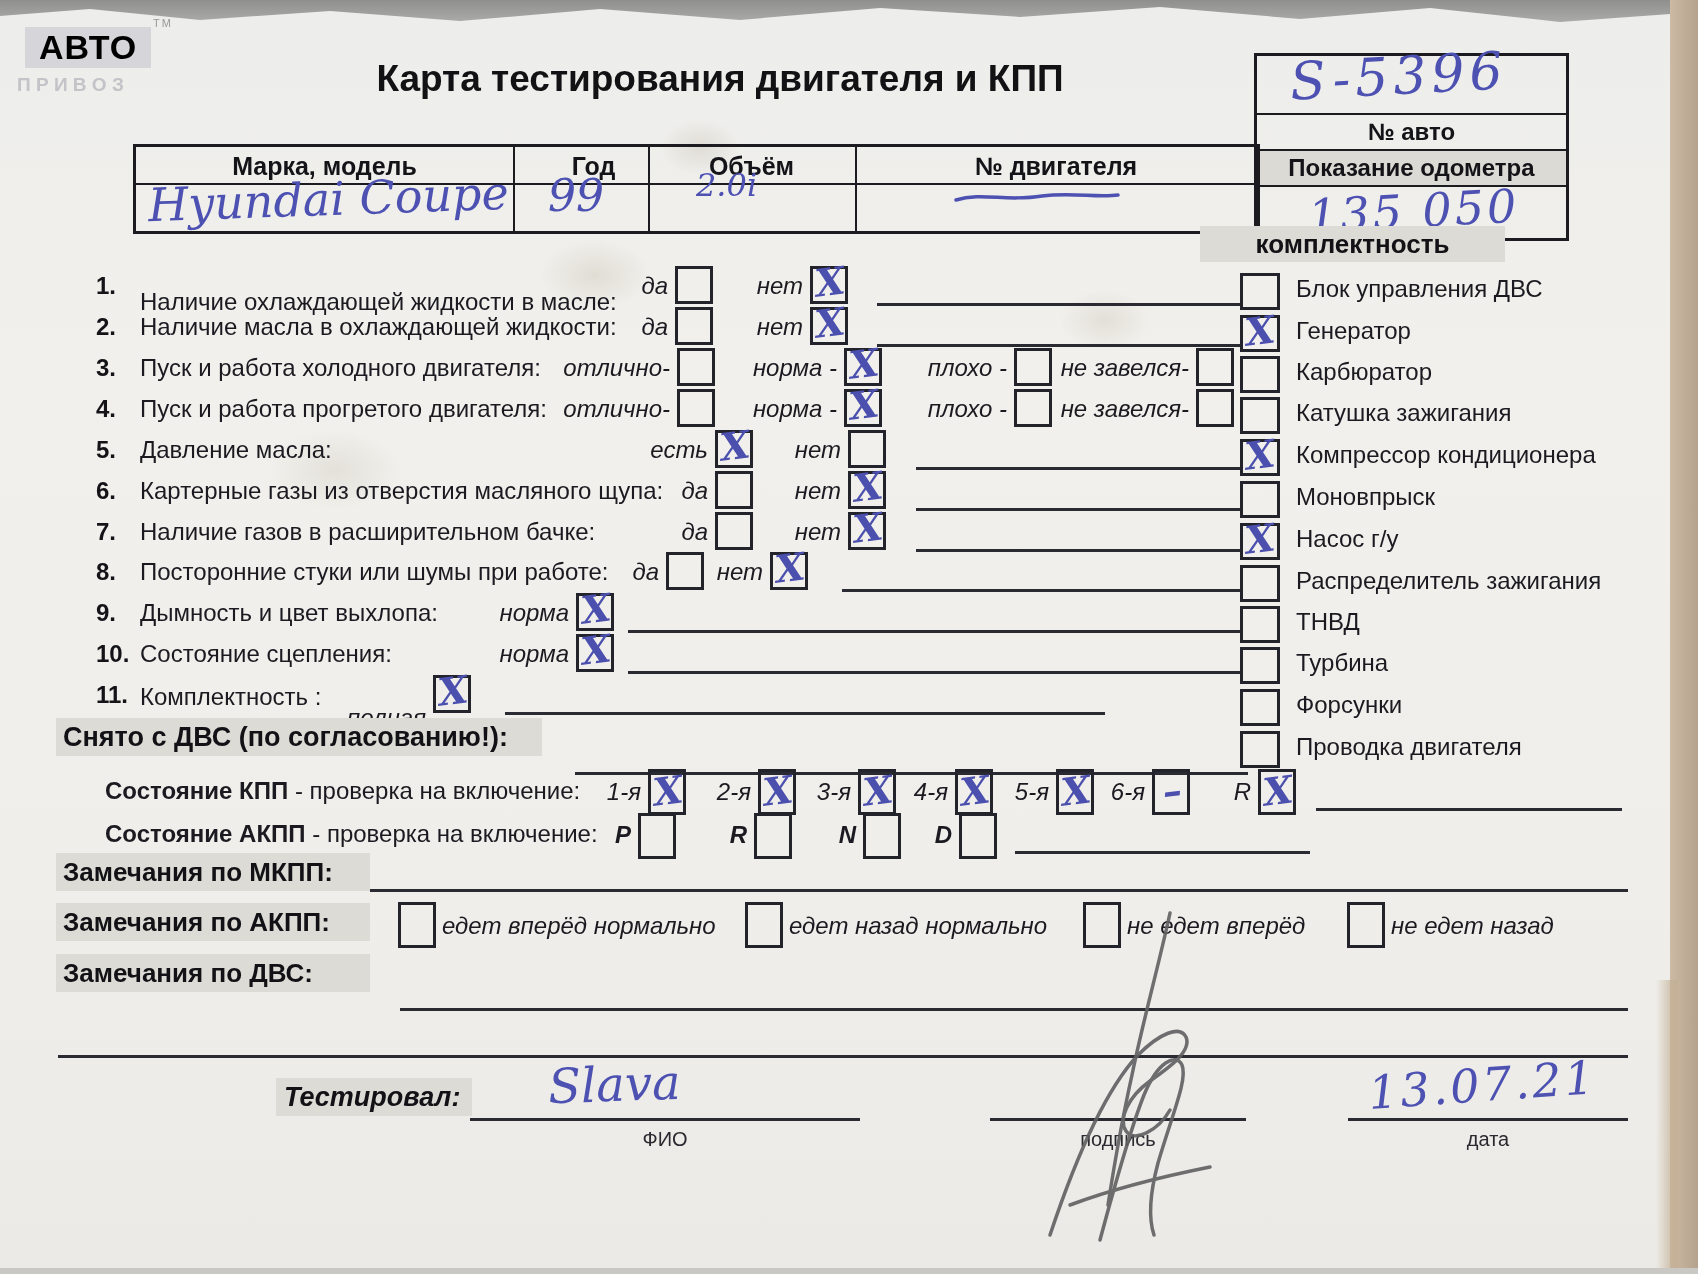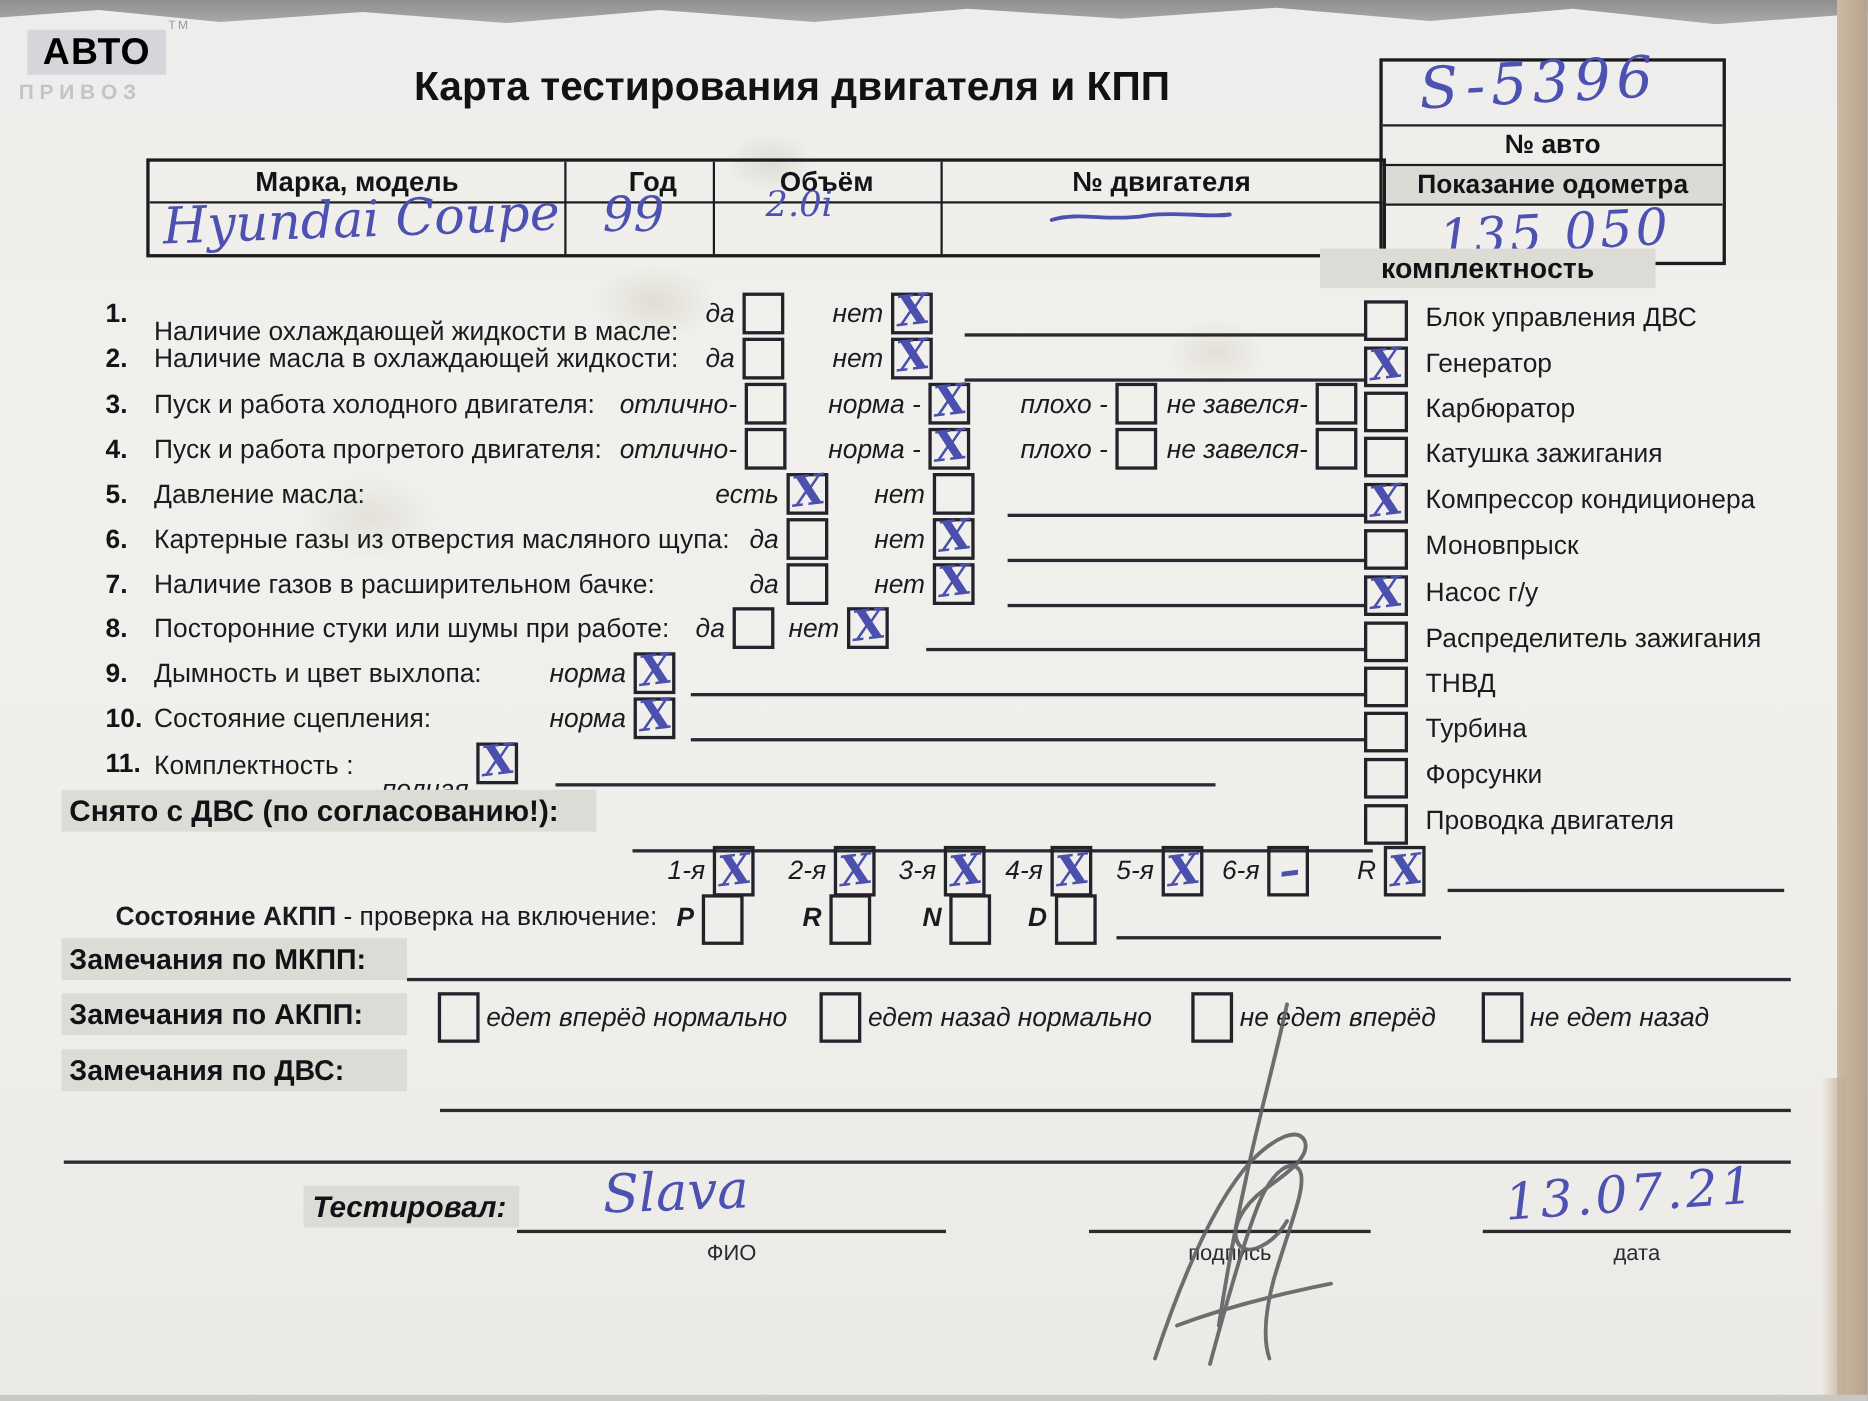--- a/index.html
+++ b/index.html
@@ -235,20 +235,21 @@
   <span class="optl" style="left:433px;top:704px;">полная</span>
   <span class="cb" style="left:433px;top:675px;">
       <i class="mk">X</i>
     </span>
   <div class="cline" style="left:505px;top:712px;width:600px;"></div>
 
   <div class="bar" style="left:56px;top:718px;width:486px;height:38px;"></div>
   <span class="blabel" style="left:63px;top:722px;">Снято с ДВС (по согласованию!):</span>
   <div class="cline" style="left:575px;top:772px;width:673px;"></div>
 
+  <span class="itm-lbl" style="left:105px;top:777px;"><span class="bold-run">Состояние КПП</span><span> - проверка на включение:</span></span>
   <span class="optl" style="left:648px;top:778px;">1-я</span>
   <span class="cb tall" style="left:648px;top:769px;">
       <i class="mk" style="top:-4px;">X</i>
     </span>
   <span class="optl" style="left:758px;top:778px;">2-я</span>
   <span class="cb tall" style="left:758px;top:769px;">
       <i class="mk" style="top:-4px;">X</i>
     </span>
   <span class="optl" style="left:858px;top:778px;">3-я</span>
   <span class="cb tall" style="left:858px;top:769px;">

